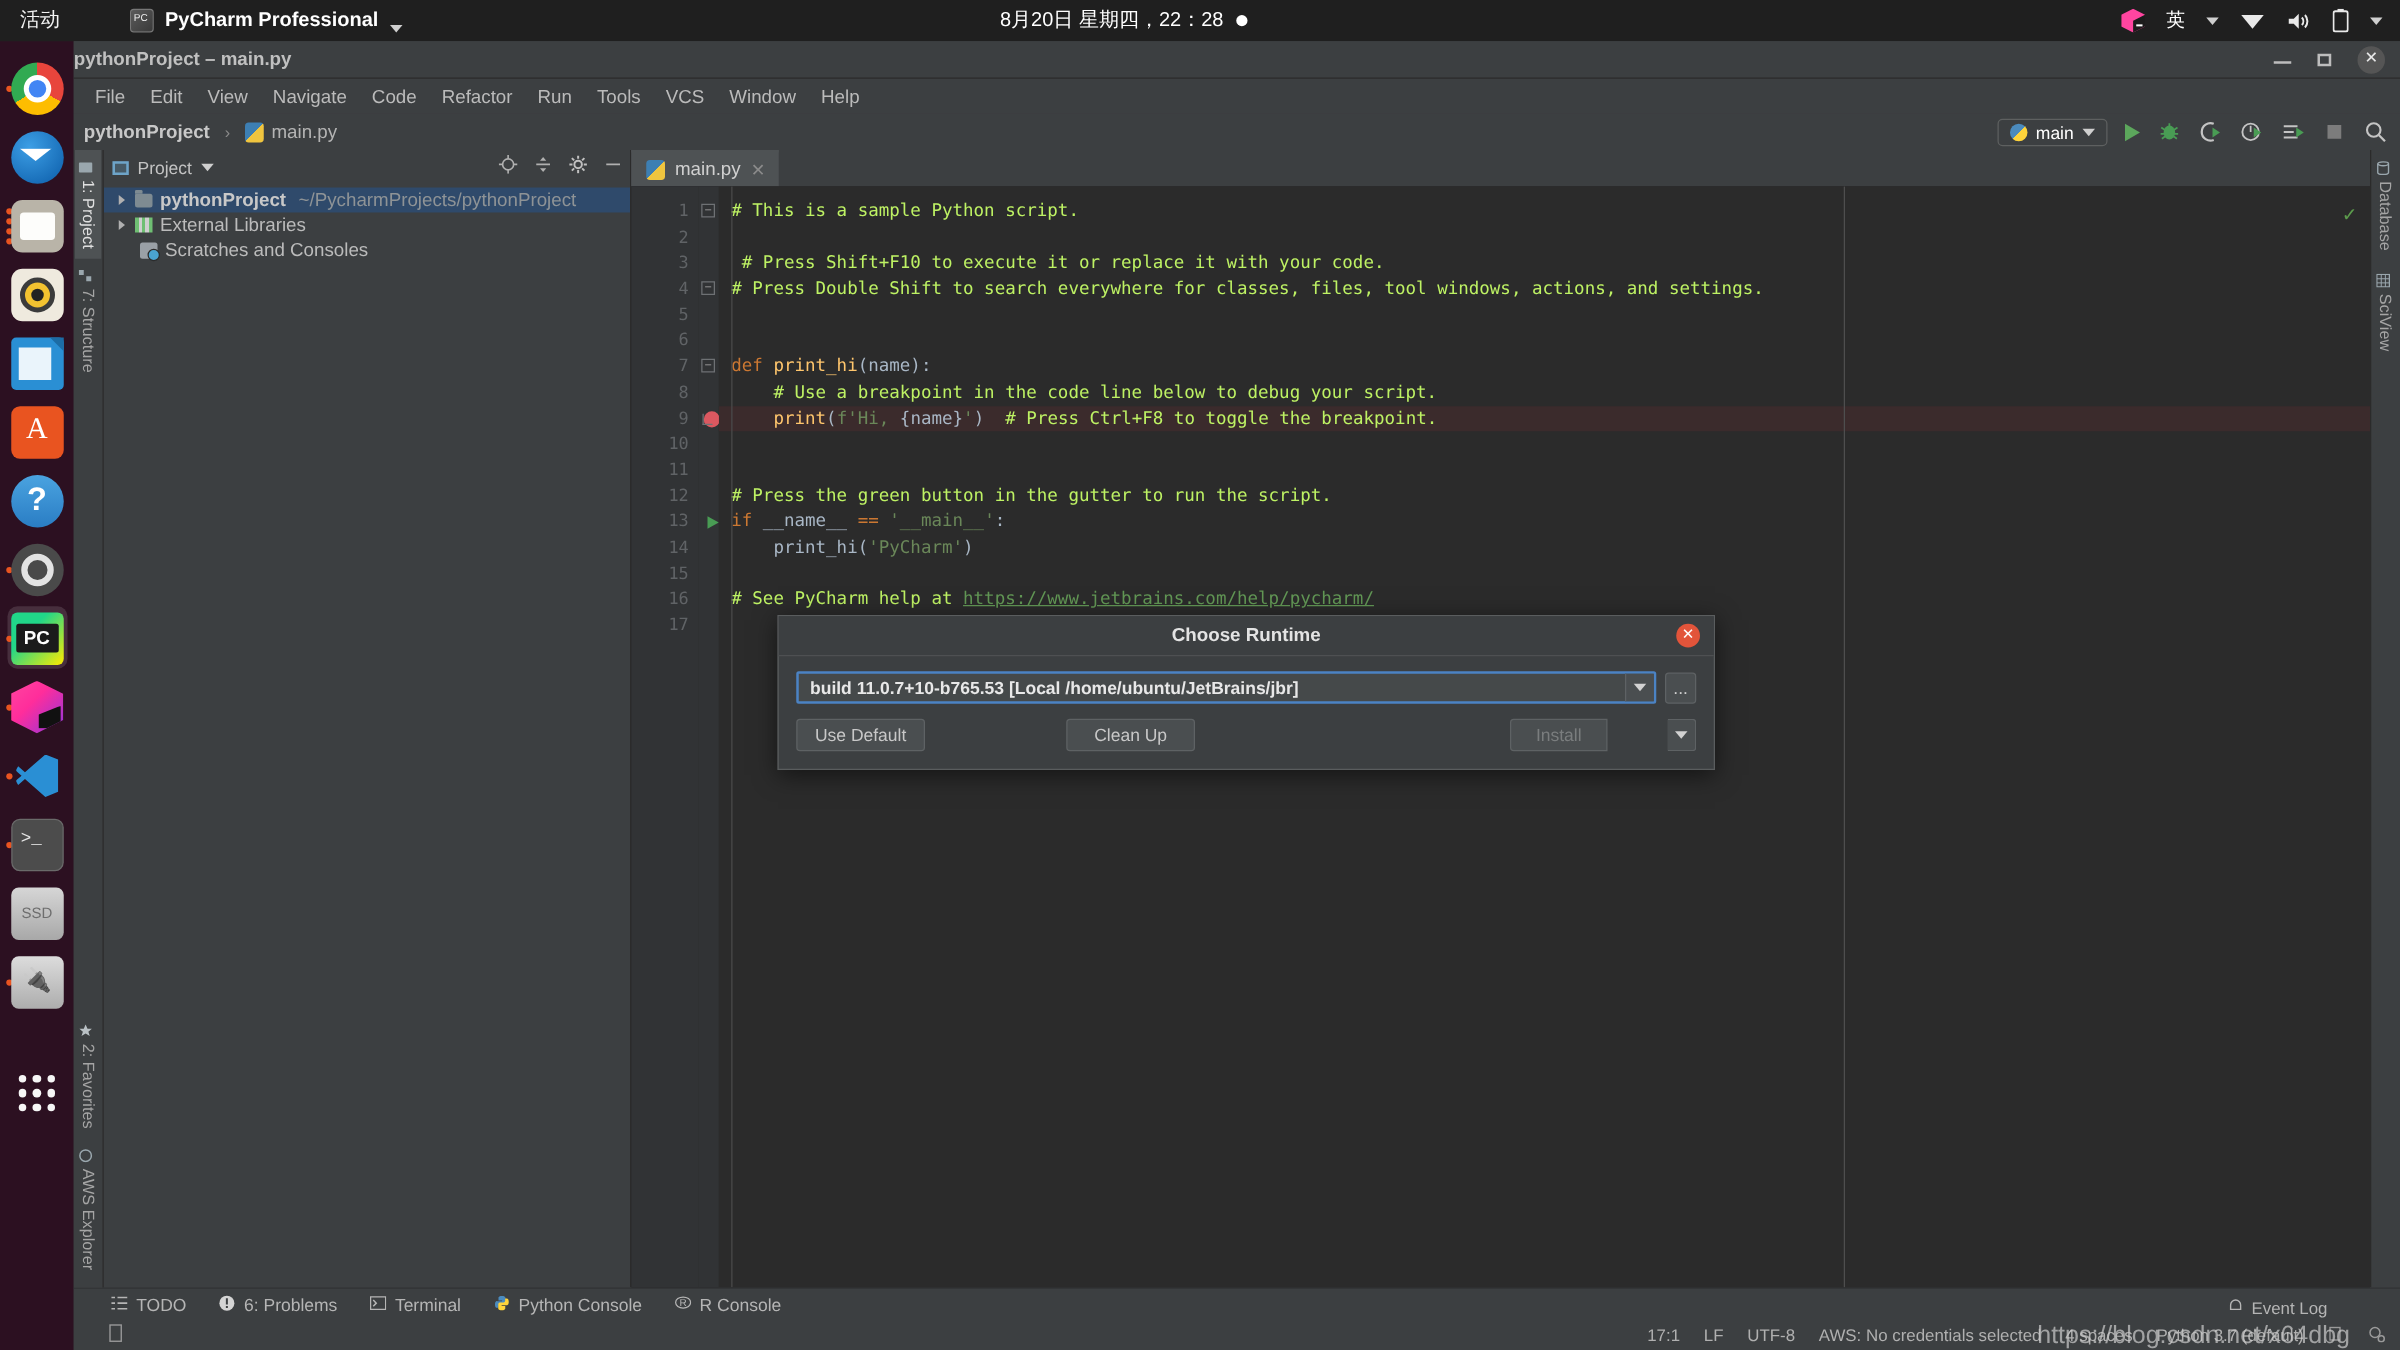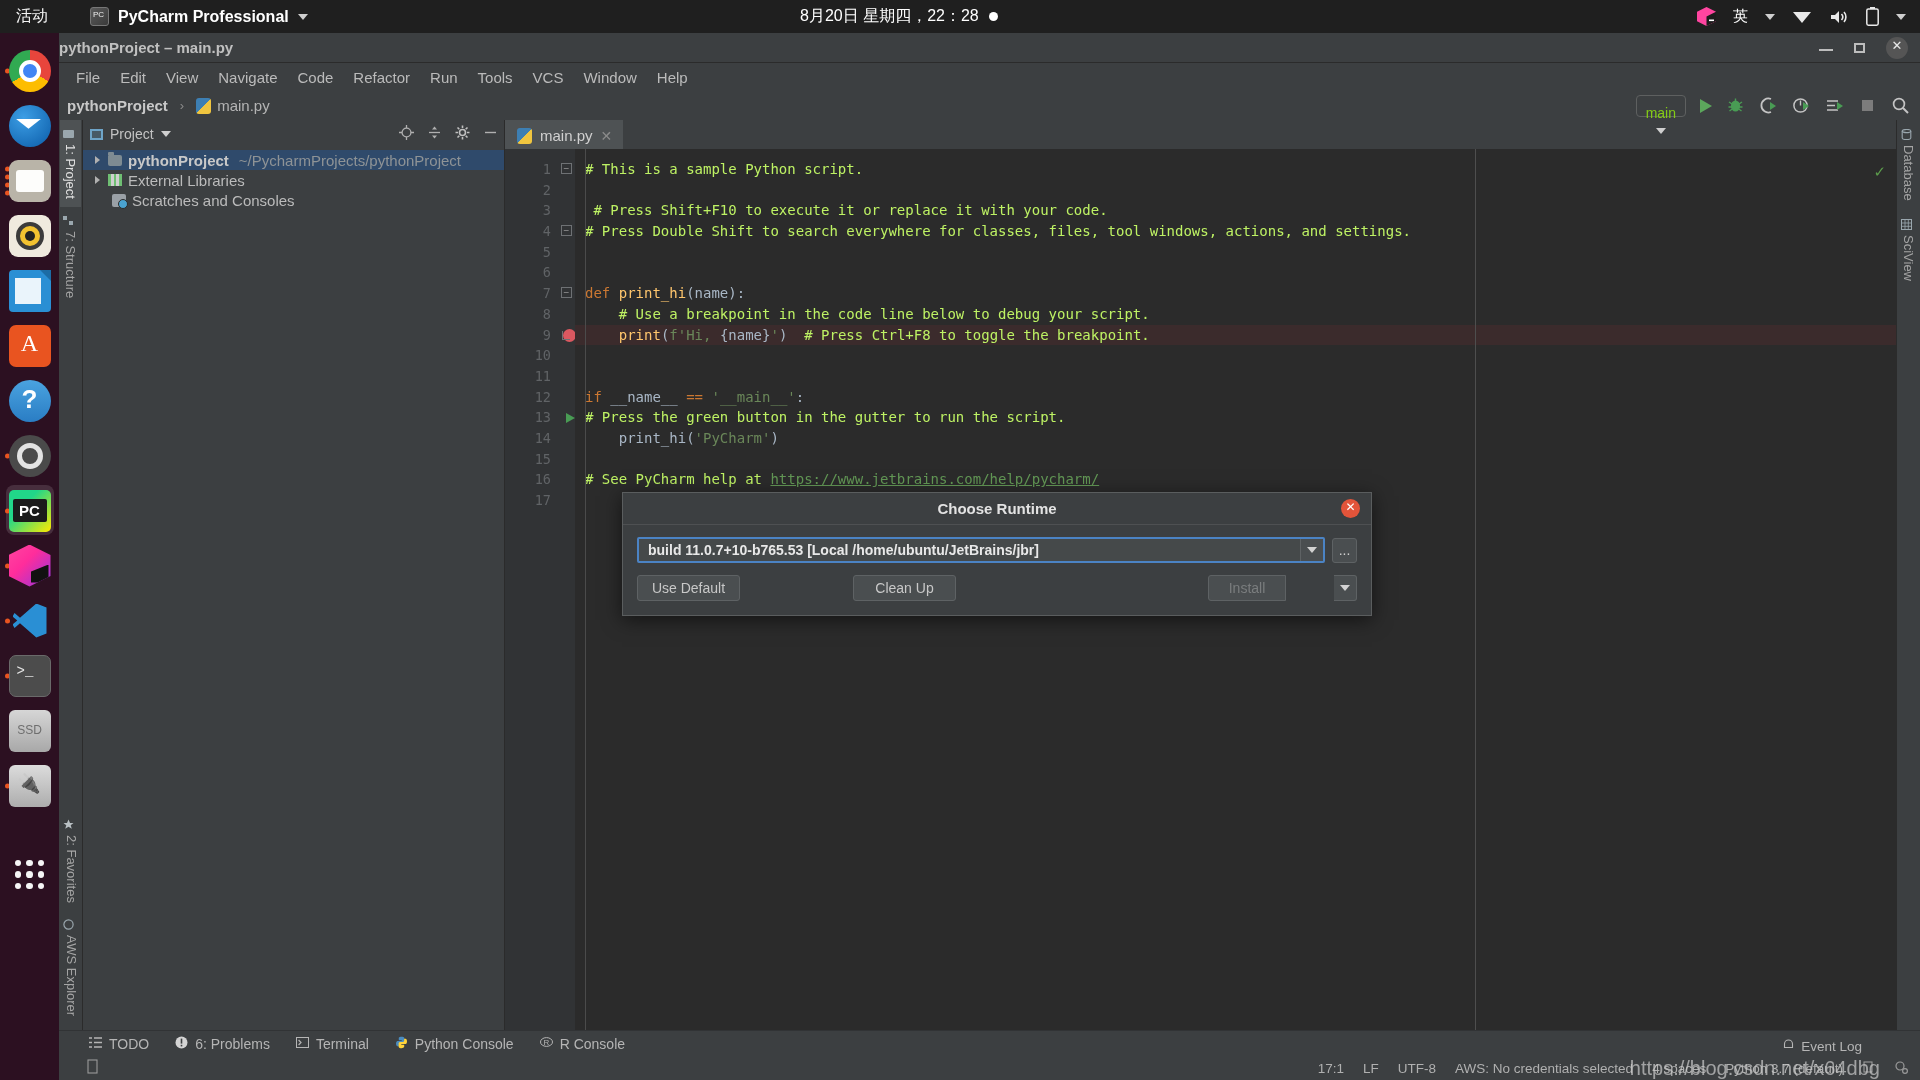--- a/index.html
+++ b/index.html
@@ -13,21 +13,21 @@
   #root { position: relative; width: 1920px; height: 1080px; }
 
   
   .gnome-topbar {
     position: absolute; top: 0; left: 0; width: 1920px; height: 33px;
     background: #1f1f1f; color: #e6e6e6;
     display: flex; align-items: center;
     font-size: 16px;
   }
   .gnome-activities { padding: 0 18px 0 16px; font-size: 16px; color: #f2f2f2; }
-  .gnome-app { display: flex; align-items: center; gap: 9px; margin-left: 24px; }
+  .gnome-app { display: flex; align-items: flex-end; gap: 9px; margin-left: 38px; }
   .gnome-app-name { font-weight: bold; font-size: 16px; color: #ffffff; }
   .pc-mini-icon {
     width: 19px; height: 19px; border-radius: 3px;
     background: linear-gradient(135deg,#5a5a5a,#3a3a3a);
     border: 1px solid #777; position: relative;
     display: inline-block;
   }
   .pc-mini-icon:after {
     content:"PC"; position:absolute; left:2px; top:2px;
     font-size:8px; color:#eee; font-family:"Liberation Sans",sans-serif;
@@ -138,21 +138,21 @@
 
   .pc-navbar { height:29px; display:flex; align-items:center; padding-left:8px; background:#3c3f41; position:relative; }
   .crumb { font-size:15px; color:#b4b4b4; display:flex; align-items:center; gap:6px; }
   .crumb b { font-weight:bold; color:#c8c8c8; }
   .crumb-sep { color:#8a8a8a; font-size:13px; margin:0 6px; }
   .py-file-ico { width:15px; height:16px; border-radius:3px; background:linear-gradient(135deg,#3d7fb3 50%,#f0c53f 50%); display:inline-block; }
 
   .nav-right { position:absolute; right:10px; top:0; height:29px; display:flex; align-items:center; gap:14px; }
   .runconf {
     display:flex; align-items:center; gap:7px; border:1px solid #5e6060; border-radius:4px;
-    padding:2px 9px; height:22px; font-size:14px; color:#84cc16; background:#3c3f41;flex-direction:column;
+    padding:2px 9px; height:22px; font-size:14px; color:#ffffff; background:#3c3f41;
   }
   .py-logo-sm { width:14px; height:14px; border-radius:50%; background:linear-gradient(135deg,#4b8bbe 50%,#ffd43b 50%); }
   .tri-green { width:0;height:0;border-left:12px solid #5ca75c;border-top:7px solid transparent;border-bottom:7px solid transparent; }
   .ico-btn { width:19px; height:19px; position:relative; cursor:pointer; }
 
   .pc-body { flex:1; display:flex; min-height:0; }
 
   
   .vstrip-left {
     width:24px; background:#3c3f41; border-right:1px solid #2b2b2b;
@@ -662,22 +662,22 @@
               <div class="cline">&nbsp;</div>
               <div class="cline"><span class="cmt"> # Press Shift+F10 to execute it or replace it with your code.</span></div>
               <div class="cline"><span class="cmt"># Press Double Shift to search everywhere for classes, files, tool windows, actions, and settings.</span></div>
               <div class="cline">&nbsp;</div>
               <div class="cline">&nbsp;</div>
               <div class="cline"><span class="kw">def </span><span class="fn">print_hi</span><span class="param">(name):</span></div>
               <div class="cline"><span class="cmt">    # Use a breakpoint in the code line below to debug your script.</span></div>
               <div class="cline hl"><span class="param">    </span><span class="fn">print</span><span class="brace">(</span><span class="str">f'Hi, </span><span class="fstr-brace">{</span><span class="param">name</span><span class="fstr-brace">}</span><span class="str">'</span><span class="brace">)  </span><span class="cmt"># Press Ctrl+F8 to toggle the breakpoint.</span></div>
               <div class="cline">&nbsp;</div>
               <div class="cline">&nbsp;</div>
+              <div class="cline"><span class="cmt"># Press the green button in the gutter to run the script.</span></div>
               <div class="cline"><span class="kw">if </span><span class="param">__name__ </span><span class="kw">== </span><span class="str">'__main__'</span><span class="param">:</span></div>
-              <div class="cline"><span class="cmt"># Press the green button in the gutter to run the script.</span></div>
               <div class="cline"><span class="param">    print_hi(</span><span class="str">'PyCharm'</span><span class="param">)</span></div>
               <div class="cline">&nbsp;</div>
               <div class="cline"><span class="cmt"># See PyCharm help at </span><span class="link">https://www.jetbrains.com/help/pycharm/</span></div>
               <div class="cline">&nbsp;</div>
             </div>
           <div class="inspect-tick">✓</div>
         </div>
       </div>
 
       <div class="vstrip-right">

